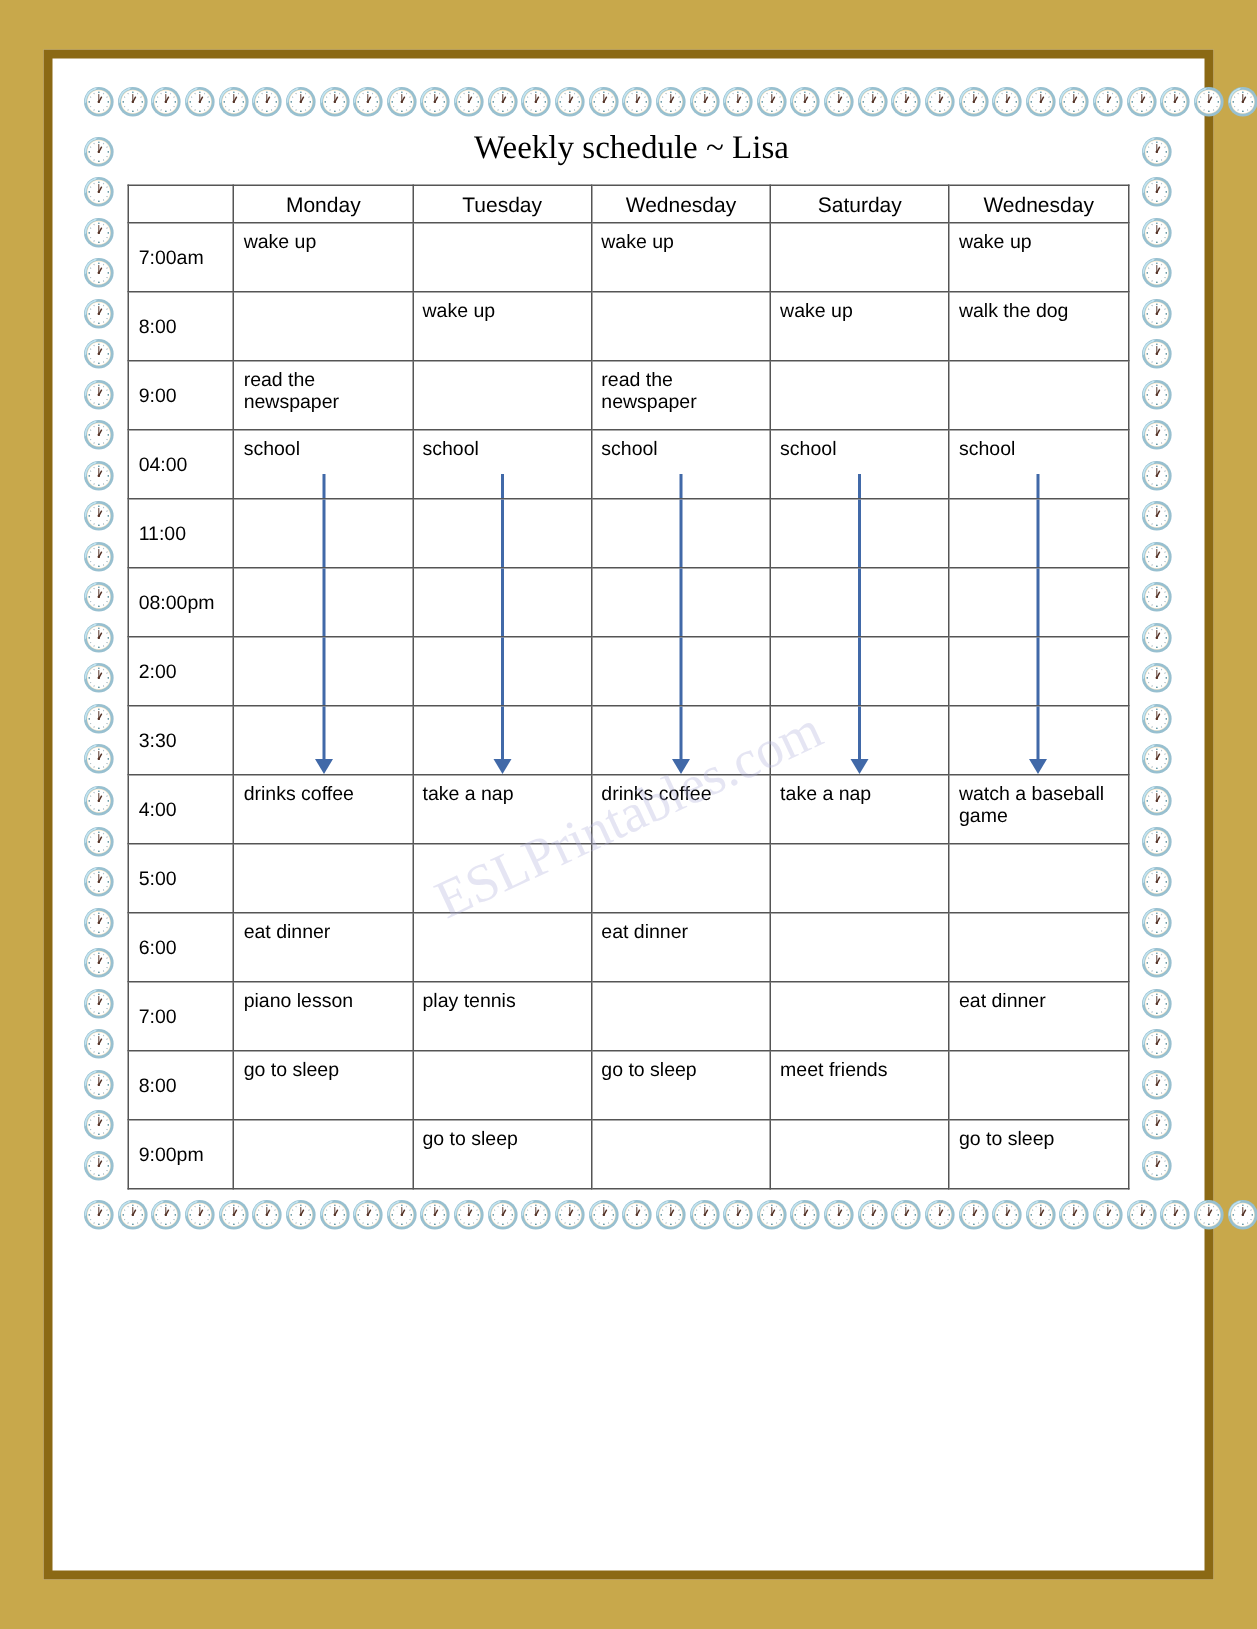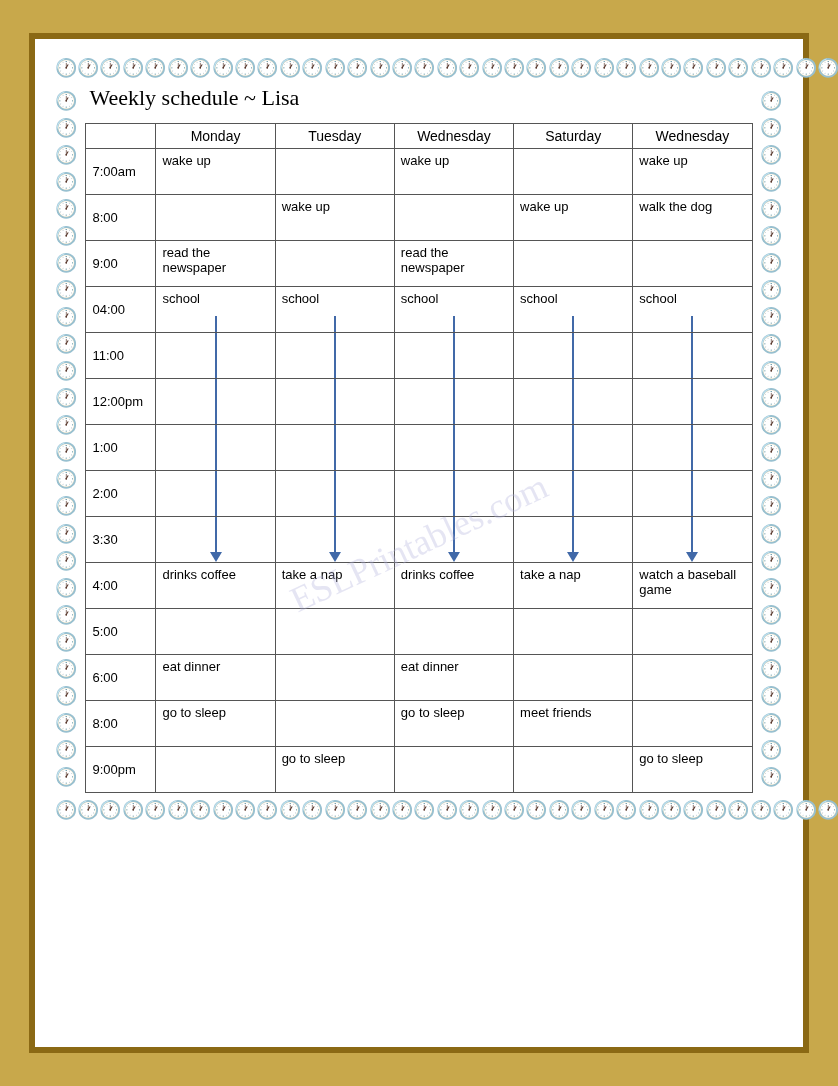--- a/index.html
+++ b/index.html
@@ -48,20 +48,21 @@
 
     .content {
       flex: 1;
     }
 
     .title {
       font-size: 22px;
       font-family: Georgia, serif;
       margin-bottom: 12px;
       padding-left: 4px;
+      text-align: center;
     }
 
     table {
       border-collapse: collapse;
       width: 100%;
       table-layout: fixed;
     }
 
     th, td {
       border: 1px solid #555;
@@ -257,39 +258,21 @@
                 <div style="width:2px;height:100%;background:#4169a8;position:absolute;top:0;left:50%;transform:translateX(-50%);"></div>
               </td>
               <td style="height: 46px; position: relative;">
                 <div style="width:2px;height:100%;background:#4169a8;position:absolute;top:0;left:50%;transform:translateX(-50%);"></div>
               </td>
               <td style="height: 46px; position: relative;">
                 <div style="width:2px;height:100%;background:#4169a8;position:absolute;top:0;left:50%;transform:translateX(-50%);"></div>
               </td>
             </tr>
             <tr>
-              <td class="time-col">12:00pm</td>
-              <td style="height: 46px; position: relative;">
-                <div style="width:2px;height:100%;background:#4169a8;position:absolute;top:0;left:50%;transform:translateX(-50%);"></div>
-              </td>
-              <td style="height: 46px; position: relative;">
-                <div style="width:2px;height:100%;background:#4169a8;position:absolute;top:0;left:50%;transform:translateX(-50%);"></div>
-              </td>
-              <td style="height: 46px; position: relative;">
-                <div style="width:2px;height:100%;background:#4169a8;position:absolute;top:0;left:50%;transform:translateX(-50%);"></div>
-              </td>
-              <td style="height: 46px; position: relative;">
-                <div style="width:2px;height:100%;background:#4169a8;position:absolute;top:0;left:50%;transform:translateX(-50%);"></div>
-              </td>
-              <td style="height: 46px; position: relative;">
-                <div style="width:2px;height:100%;background:#4169a8;position:absolute;top:0;left:50%;transform:translateX(-50%);"></div>
-              </td>
-            </tr>
-            <tr>
-              <td class="time-col">1:00</td>
+              <td class="time-col">08:00pm</td>
               <td style="height: 46px; position: relative;">
                 <div style="width:2px;height:100%;background:#4169a8;position:absolute;top:0;left:50%;transform:translateX(-50%);"></div>
               </td>
               <td style="height: 46px; position: relative;">
                 <div style="width:2px;height:100%;background:#4169a8;position:absolute;top:0;left:50%;transform:translateX(-50%);"></div>
               </td>
               <td style="height: 46px; position: relative;">
                 <div style="width:2px;height:100%;background:#4169a8;position:absolute;top:0;left:50%;transform:translateX(-50%);"></div>
               </td>
               <td style="height: 46px; position: relative;">
@@ -368,20 +351,28 @@
             </tr>
             <tr>
               <td class="time-col">6:00</td>
               <td style="height: 46px; position: relative;">eat dinner</td>
               <td style="height: 46px; position: relative;"></td>
               <td style="height: 46px; position: relative;">eat dinner</td>
               <td style="height: 46px; position: relative;"></td>
               <td style="height: 46px; position: relative;"></td>
             </tr>
             <tr>
+              <td class="time-col">7:00</td>
+              <td style="height: 46px; position: relative;">piano lesson</td>
+              <td style="height: 46px; position: relative;">play tennis</td>
+              <td style="height: 46px; position: relative;"></td>
+              <td style="height: 46px; position: relative;"></td>
+              <td style="height: 46px; position: relative;">eat dinner</td>
+            </tr>
+            <tr>
               <td class="time-col">8:00</td>
               <td style="height: 46px; position: relative;">go to sleep</td>
               <td style="height: 46px; position: relative;"></td>
               <td style="height: 46px; position: relative;">go to sleep</td>
               <td style="height: 46px; position: relative; margin-top: 20px;">meet friends</td>
               <td style="height: 46px; position: relative;"></td>
             </tr>
             <tr>
               <td class="time-col">9:00pm</td>
               <td style="height: 46px; position: relative;"></td>

